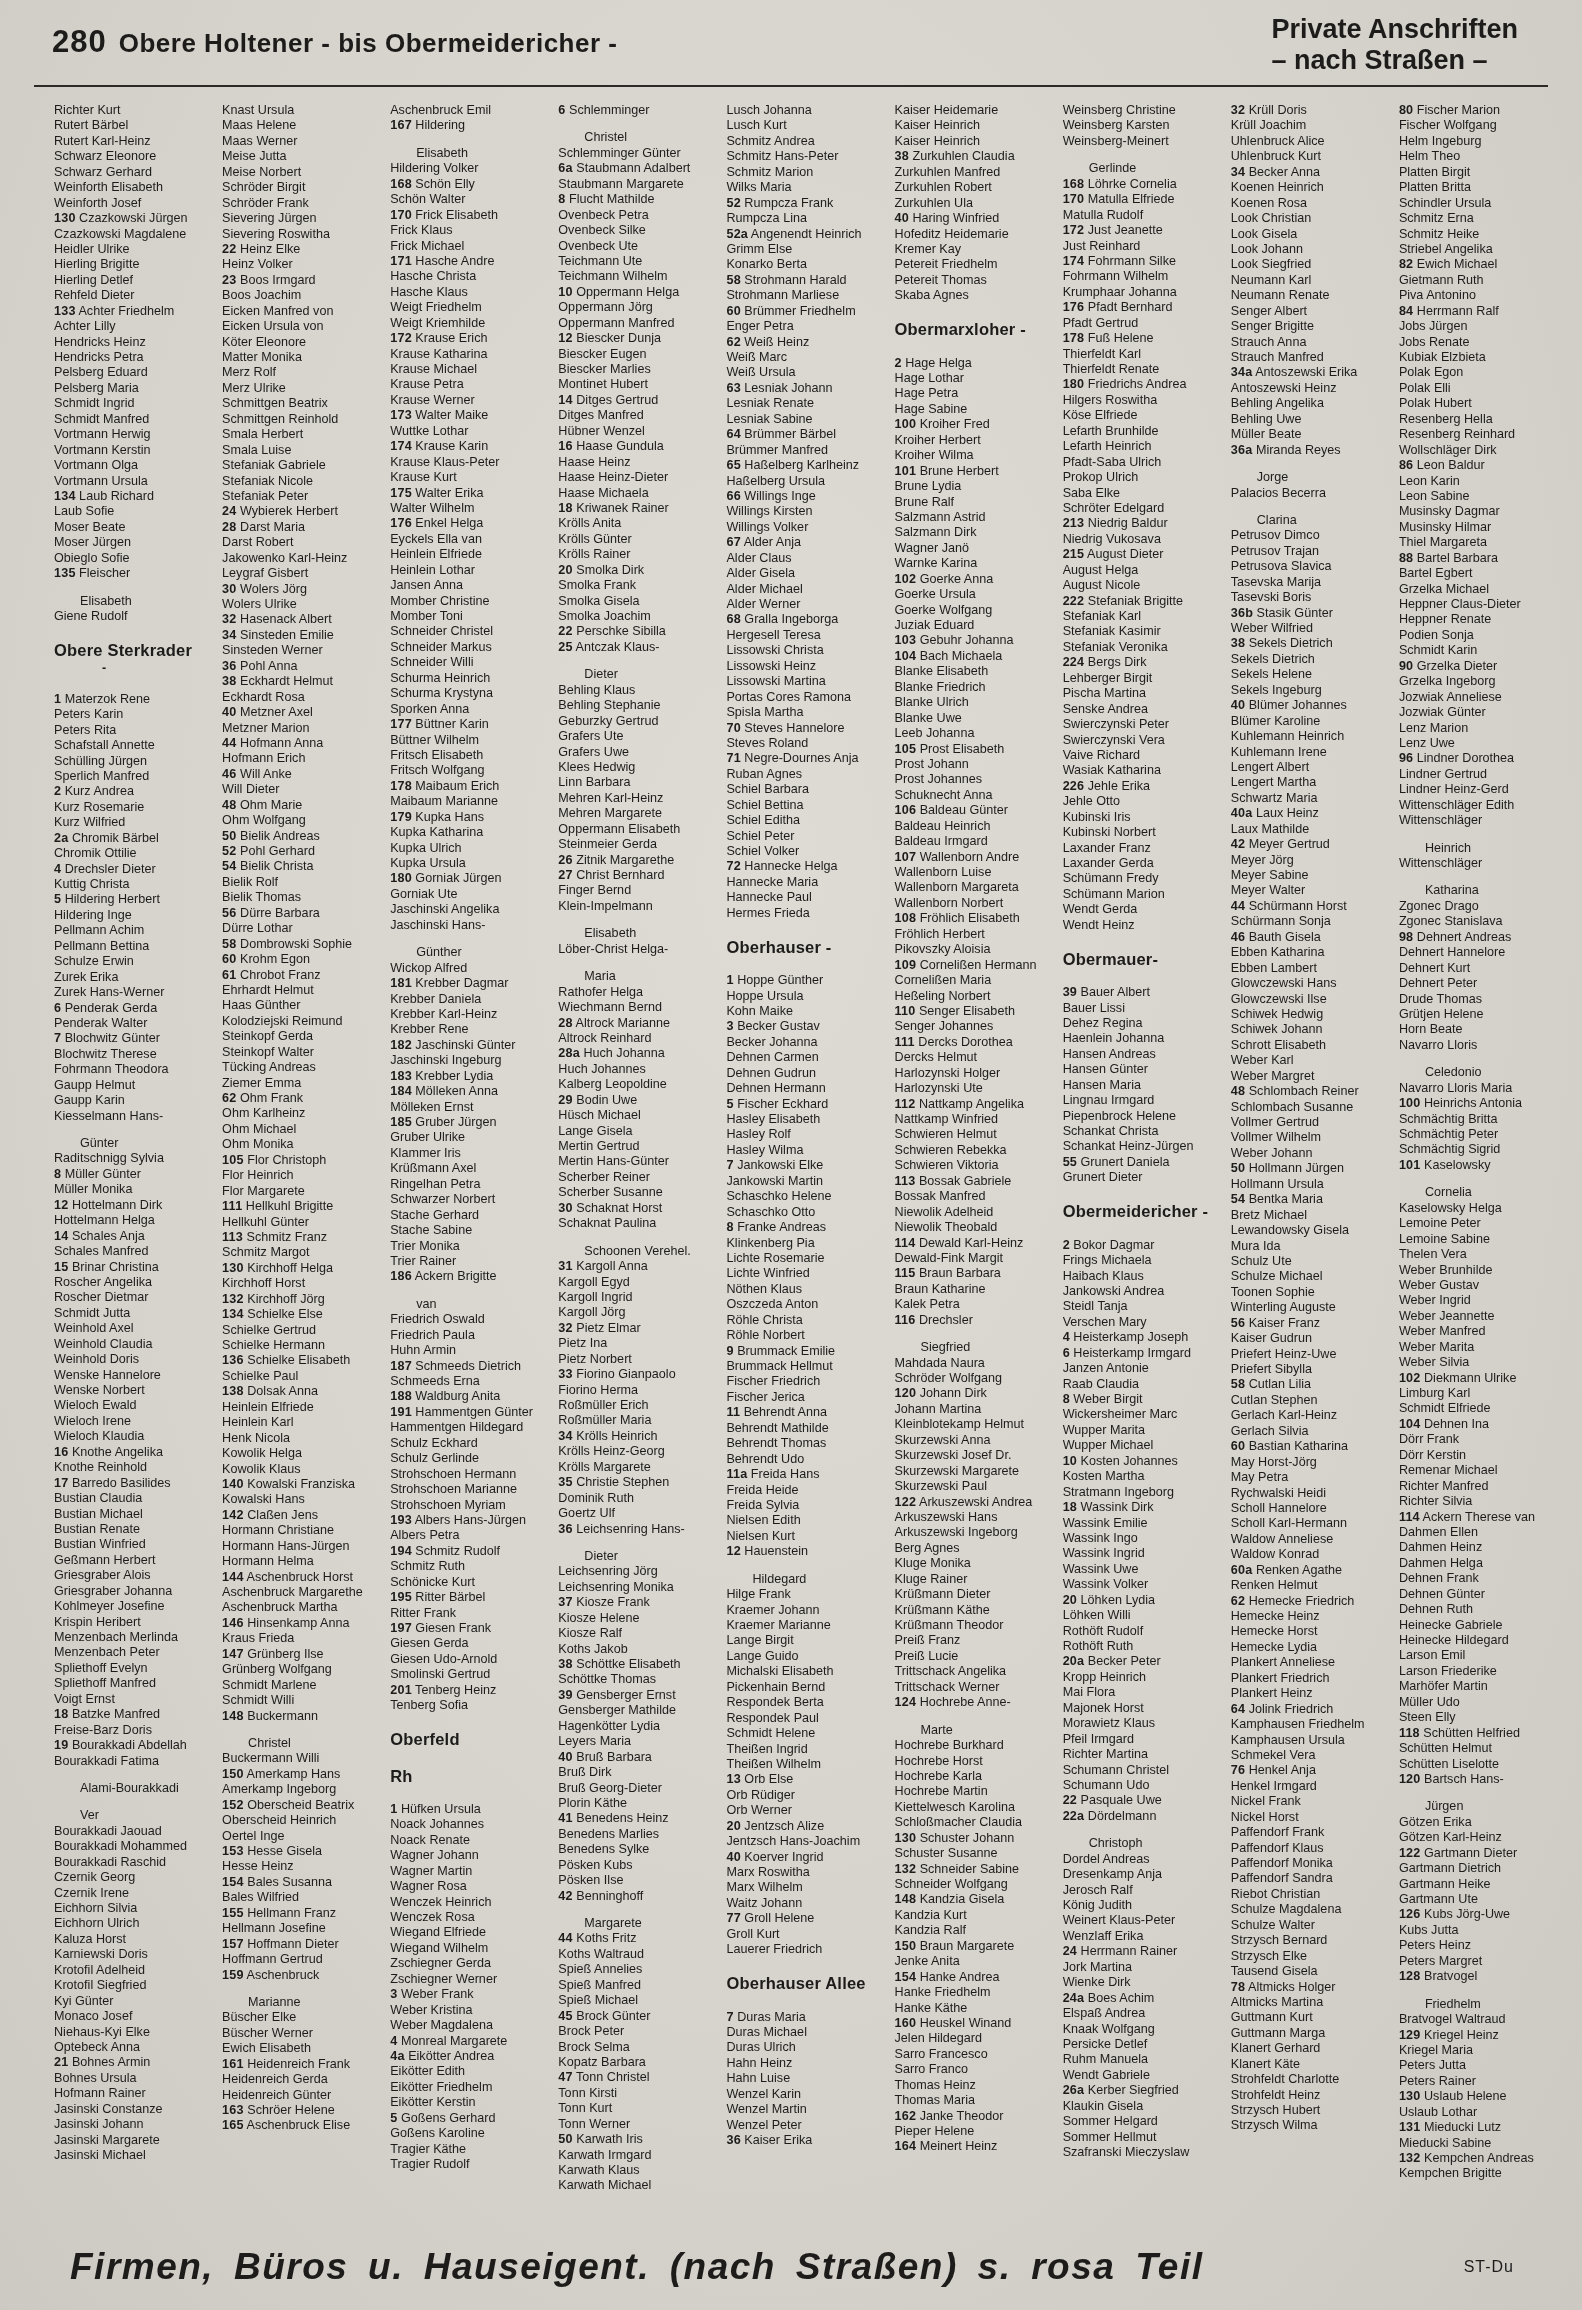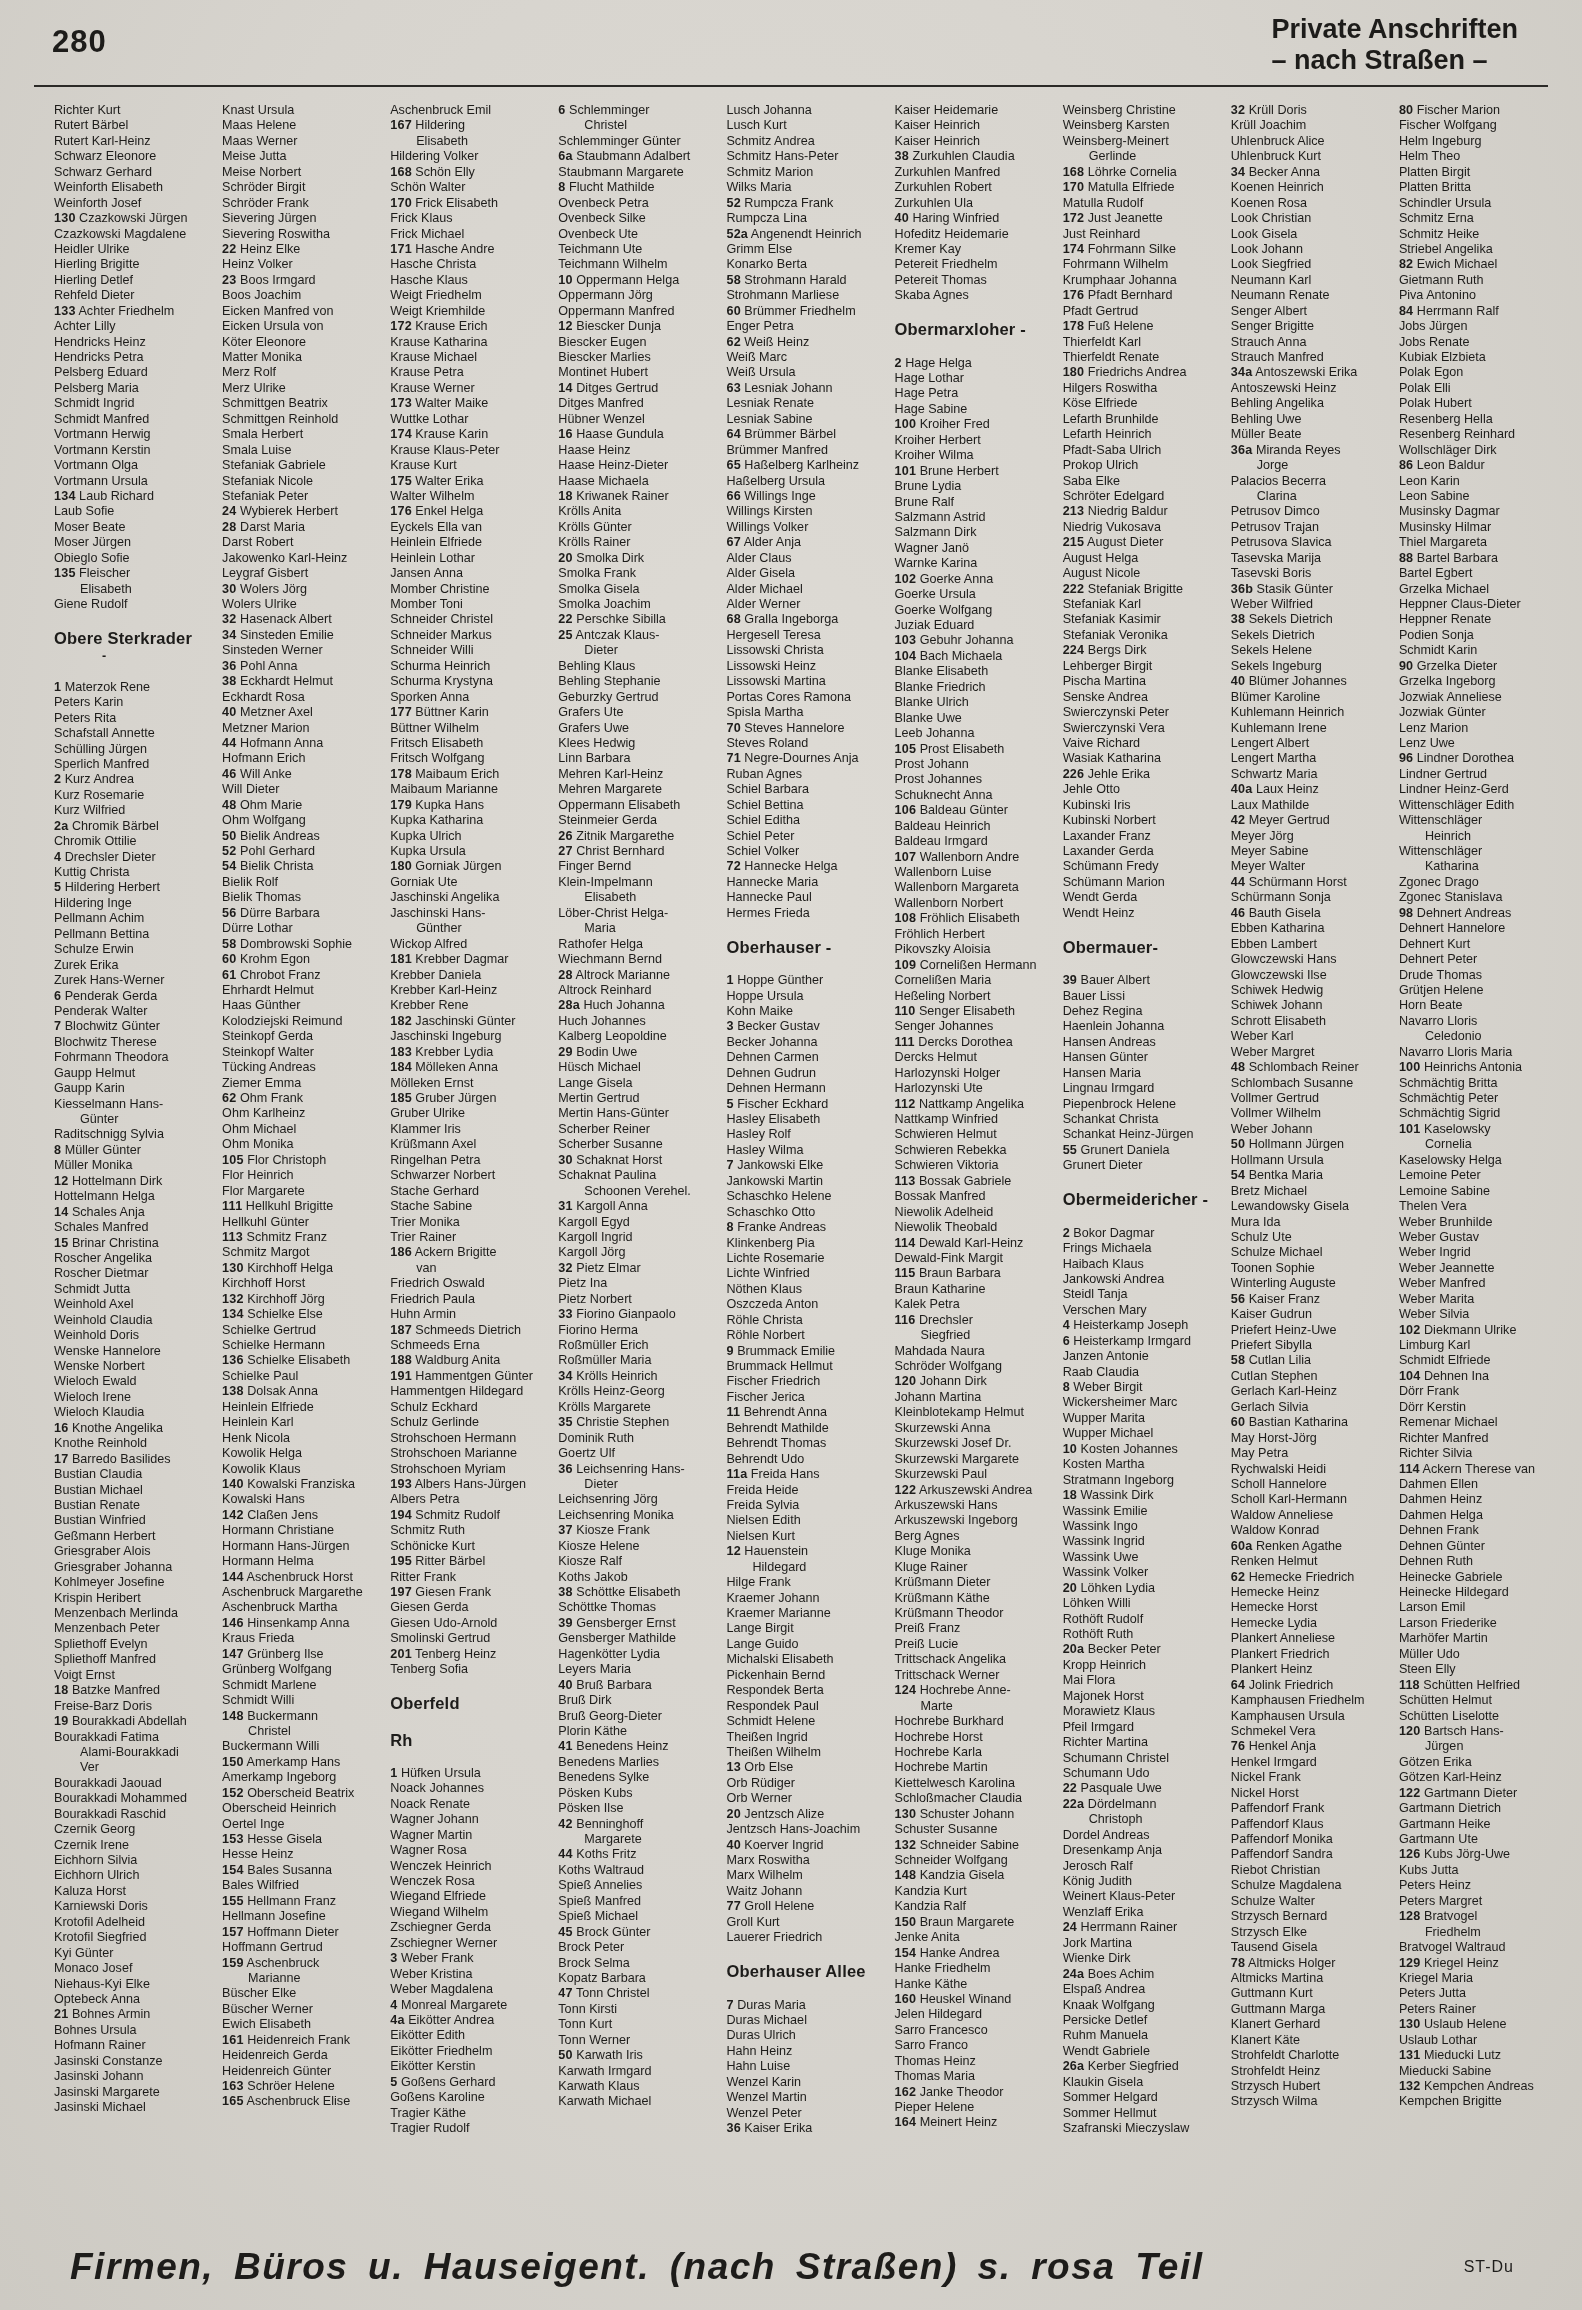--- a/index.html
+++ b/index.html
@@ -15,36 +15,37 @@
   .page-title{font-size:26px;font-weight:700;letter-spacing:.5px;}
   .header-right{position:absolute;top:14px;right:64px;text-align:left;font-size:27px;line-height:31px;font-weight:700;white-space:nowrap;}
   .rule{position:absolute;top:85px;left:34px;right:34px;height:2px;background:#2b2a27;}
   .columns{
     position:absolute;top:103px;left:54px;right:24px;
     display:grid;grid-template-columns:repeat(9,1fr);column-gap:9px;
   }
   .col{font-size:12.6px;line-height:15.45px;font-weight:400;white-space:nowrap;}
   .entry{height:15.45px;}
   .entry b{font-weight:700;letter-spacing:.2px;}
-  .cont{height:15.45px;padding-left:26px;}
+  .cont{height:15.45px;padding-left:26px;margin-top:12px;}
   .blank{height:15.45px;}
   .head{font-size:16.5px;font-weight:700;line-height:19px;padding:1px 0 1px;letter-spacing:.2px;}
   .subdash{font-weight:700;padding-left:48px;height:15.45px;}
   .footer{
     position:absolute;left:70px;right:120px;top:2246px;text-align:left;
     font-size:37px;font-weight:700;font-style:italic;letter-spacing:1.5px;word-spacing:8px;white-space:nowrap;
   }
   .footer-right{position:absolute;right:68px;top:2258px;font-size:16px;letter-spacing:1px;}
 </style>
 </head>
 <body>
 
 <div class="page">
   <div class="header-left">
     <span class="page-number">280</span>
+    <span class="page-title">Obere Holtener - bis Obermeidericher -</span>
   </div>
   <div class="header-right">
     <div>Private Anschriften</div>
     <div>– nach Straßen –</div>
   </div>
   <div class="rule"></div>
 
   <div class="columns">
       <div class="col">
         <div class="entry">Richter Kurt</div>

